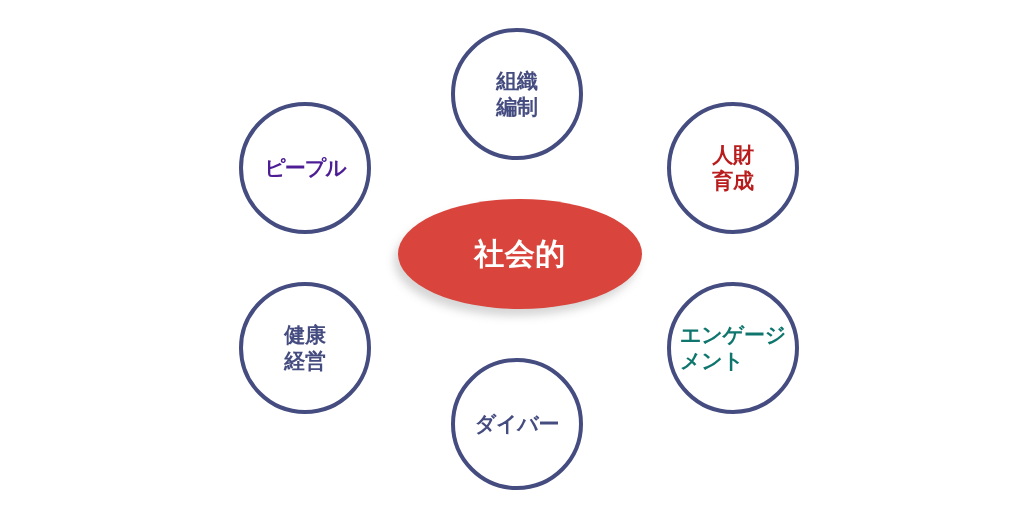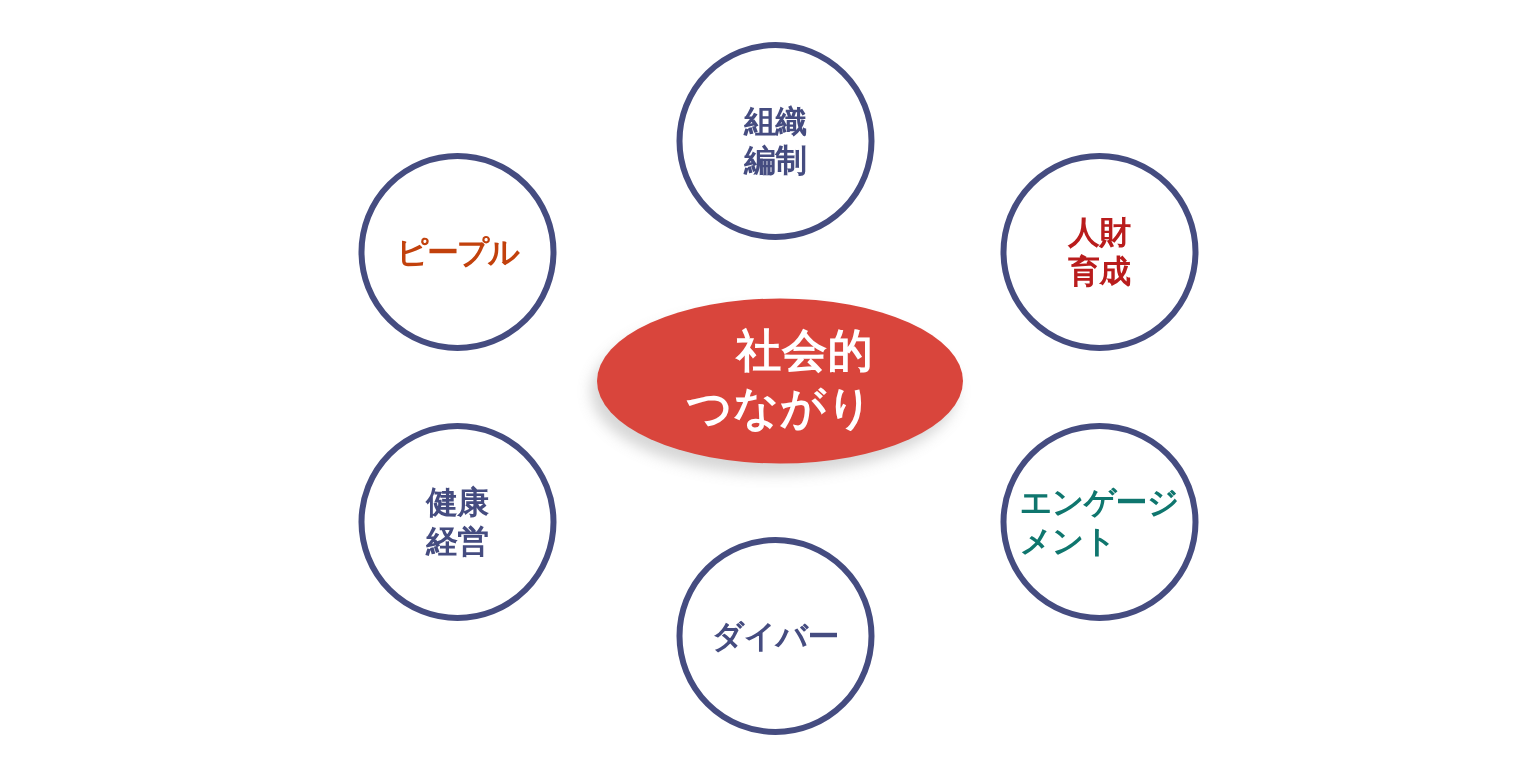--- a/index.html
+++ b/index.html
@@ -85,21 +85,21 @@
 <div id="diagram-canvas" style="width: 1024px; height: 506px; background: rgb(255, 255, 255);">
 
   <div class="node-circle" id="node-0" style="left: 517px; top: 94px; width: 132px; height: 132px; margin-left: -66px; margin-top: -66px; border-color: rgb(69, 76, 128);">
     <div class="node-label" style="color: rgb(69, 76, 128);">
       <span class="line">組織</span>
       <span class="line">編制</span>
     </div>
   </div>
 
   <div class="node-circle wide" id="node-1" style="left: 305px; top: 168px; width: 132px; height: 132px; margin-left: -66px; margin-top: -66px; border-color: rgb(69, 76, 128);">
-    <div class="node-label" style="color: #c2410c;">
+    <div class="node-label" style="color: #4c1d95;">
       <span class="line">ピープル</span>
     </div>
   </div>
 
   <div class="node-circle" id="node-2" style="left: 733px; top: 168px; width: 132px; height: 132px; margin-left: -66px; margin-top: -66px; border-color: rgb(69, 76, 128);">
     <div class="node-label" style="color: #b91c1c;">
       <span class="line">人財</span>
       <span class="line">育成</span>
     </div>
   </div>
@@ -120,17 +120,16 @@
 
   <div class="node-circle" id="node-5" style="left: 517px; top: 424px; width: 132px; height: 132px; margin-left: -66px; margin-top: -66px; border-color: rgb(69, 76, 128);">
     <div class="node-label" style="color: rgb(69, 76, 128);">
       <span class="line">ダイバー</span>
     </div>
   </div>
 
   <div id="center-node" style="left: 520px; top: 254px; width: 244px; height: 110px; margin-left: -122px; margin-top: -55px; background: rgb(217, 69, 60);">
     <div id="center-label" style="color: rgb(255, 255, 255);">
       <span class="line">社会的</span>
-      <span class="line">つながり</span>
     </div>
   </div>
 
 </div>
 
 </body></html>

